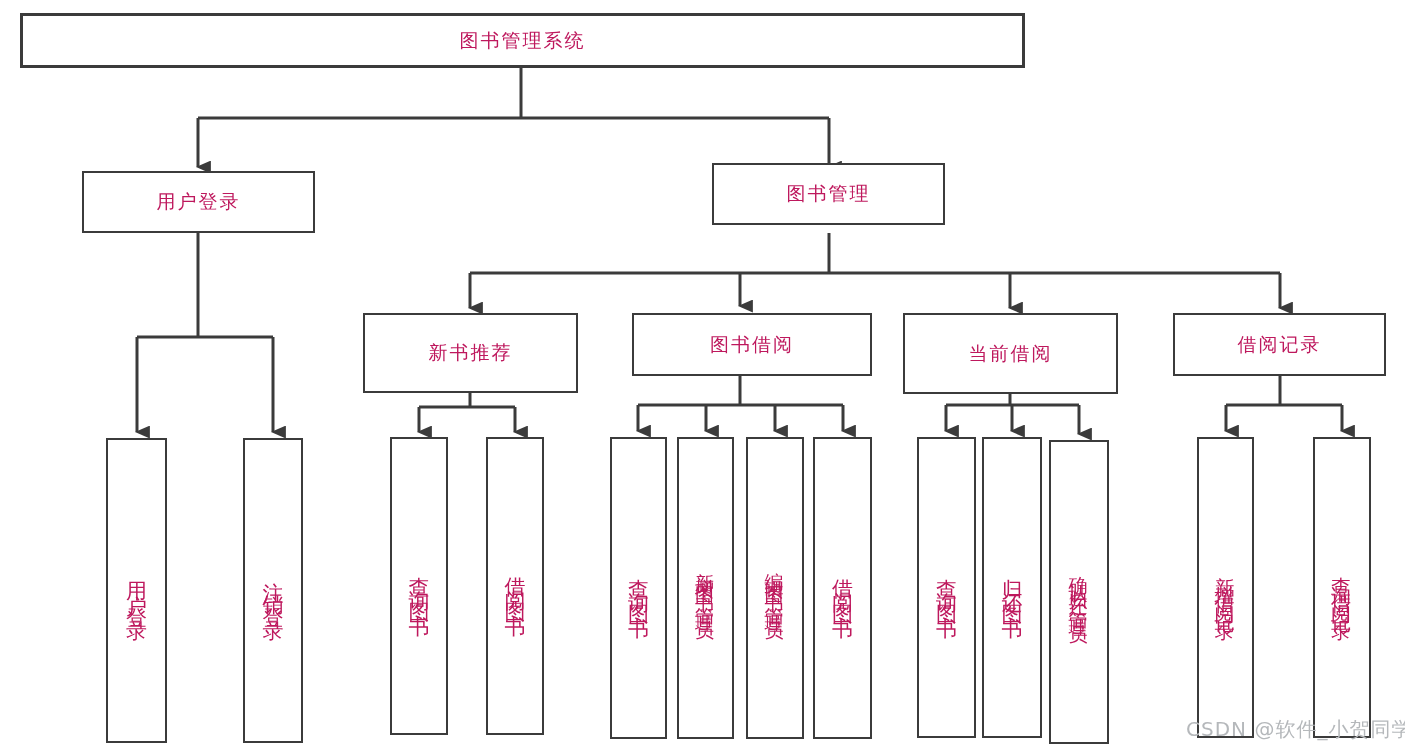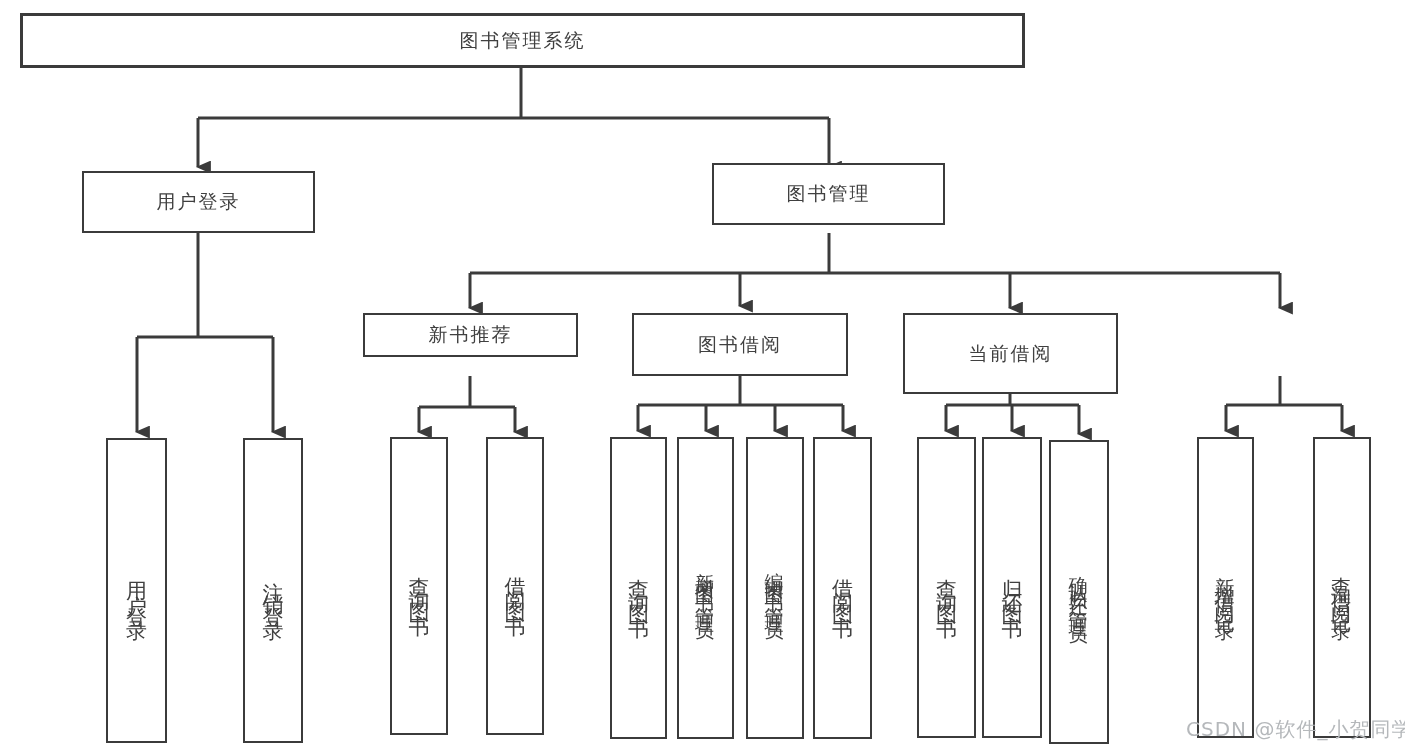--- a/index.html
+++ b/index.html
@@ -17,21 +17,21 @@
     background:#ffffff;
     border:2.5px solid #3b3b3b;
     display:flex;
     align-items:center;
     justify-content:center;
     z-index:2;
   }
   .node.root { border-width:3px; }
   .lbl {
     font-size:19px;
-    color:#404040;
+    color:#be185d;
     letter-spacing:2px;
     white-space:nowrap;
   }
   .v .lbl {
     writing-mode:vertical-rl;
     font-size:21px;
     letter-spacing:13px;
     white-space:normal;
   }
   .v .lbl.mid  { font-size:20px; letter-spacing:9px; }
@@ -100,28 +100,31 @@
     <span class="lbl">图书管理系统</span>
   </div>
 
   <div class="node" style="left:82px;top:171px;width:233px;height:62px">
     <span class="lbl">用户登录</span>
   </div>
   <div class="node" style="left:712px;top:163px;width:233px;height:62px">
     <span class="lbl">图书管理</span>
   </div>
 
-  <div class="node" style="left:363px;top:313px;width:215px;height:44px">
+  <div class="node" style="left:363px;top:313px;width:215px;height:80px">
     <span class="lbl">新书推荐</span>
   </div>
-  <div class="node" style="left:632px;top:313px;width:216px;height:63px">
+  <div class="node" style="left:632px;top:313px;width:240px;height:63px">
     <span class="lbl">图书借阅</span>
   </div>
   <div class="node" style="left:903px;top:313px;width:215px;height:81px">
     <span class="lbl">当前借阅</span>
+  </div>
+  <div class="node" style="left:1173px;top:313px;width:213px;height:63px">
+    <span class="lbl">借阅记录</span>
   </div>
 
   <div class="node v" style="left:106px;top:438px;width:61px;height:305px">
     <span class="lbl">用户登录</span>
   </div>
   <div class="node v" style="left:243px;top:438px;width:60px;height:305px">
     <span class="lbl">注销登录</span>
   </div>
 
   <div class="node v" style="left:390px;top:437px;width:58px;height:298px">

